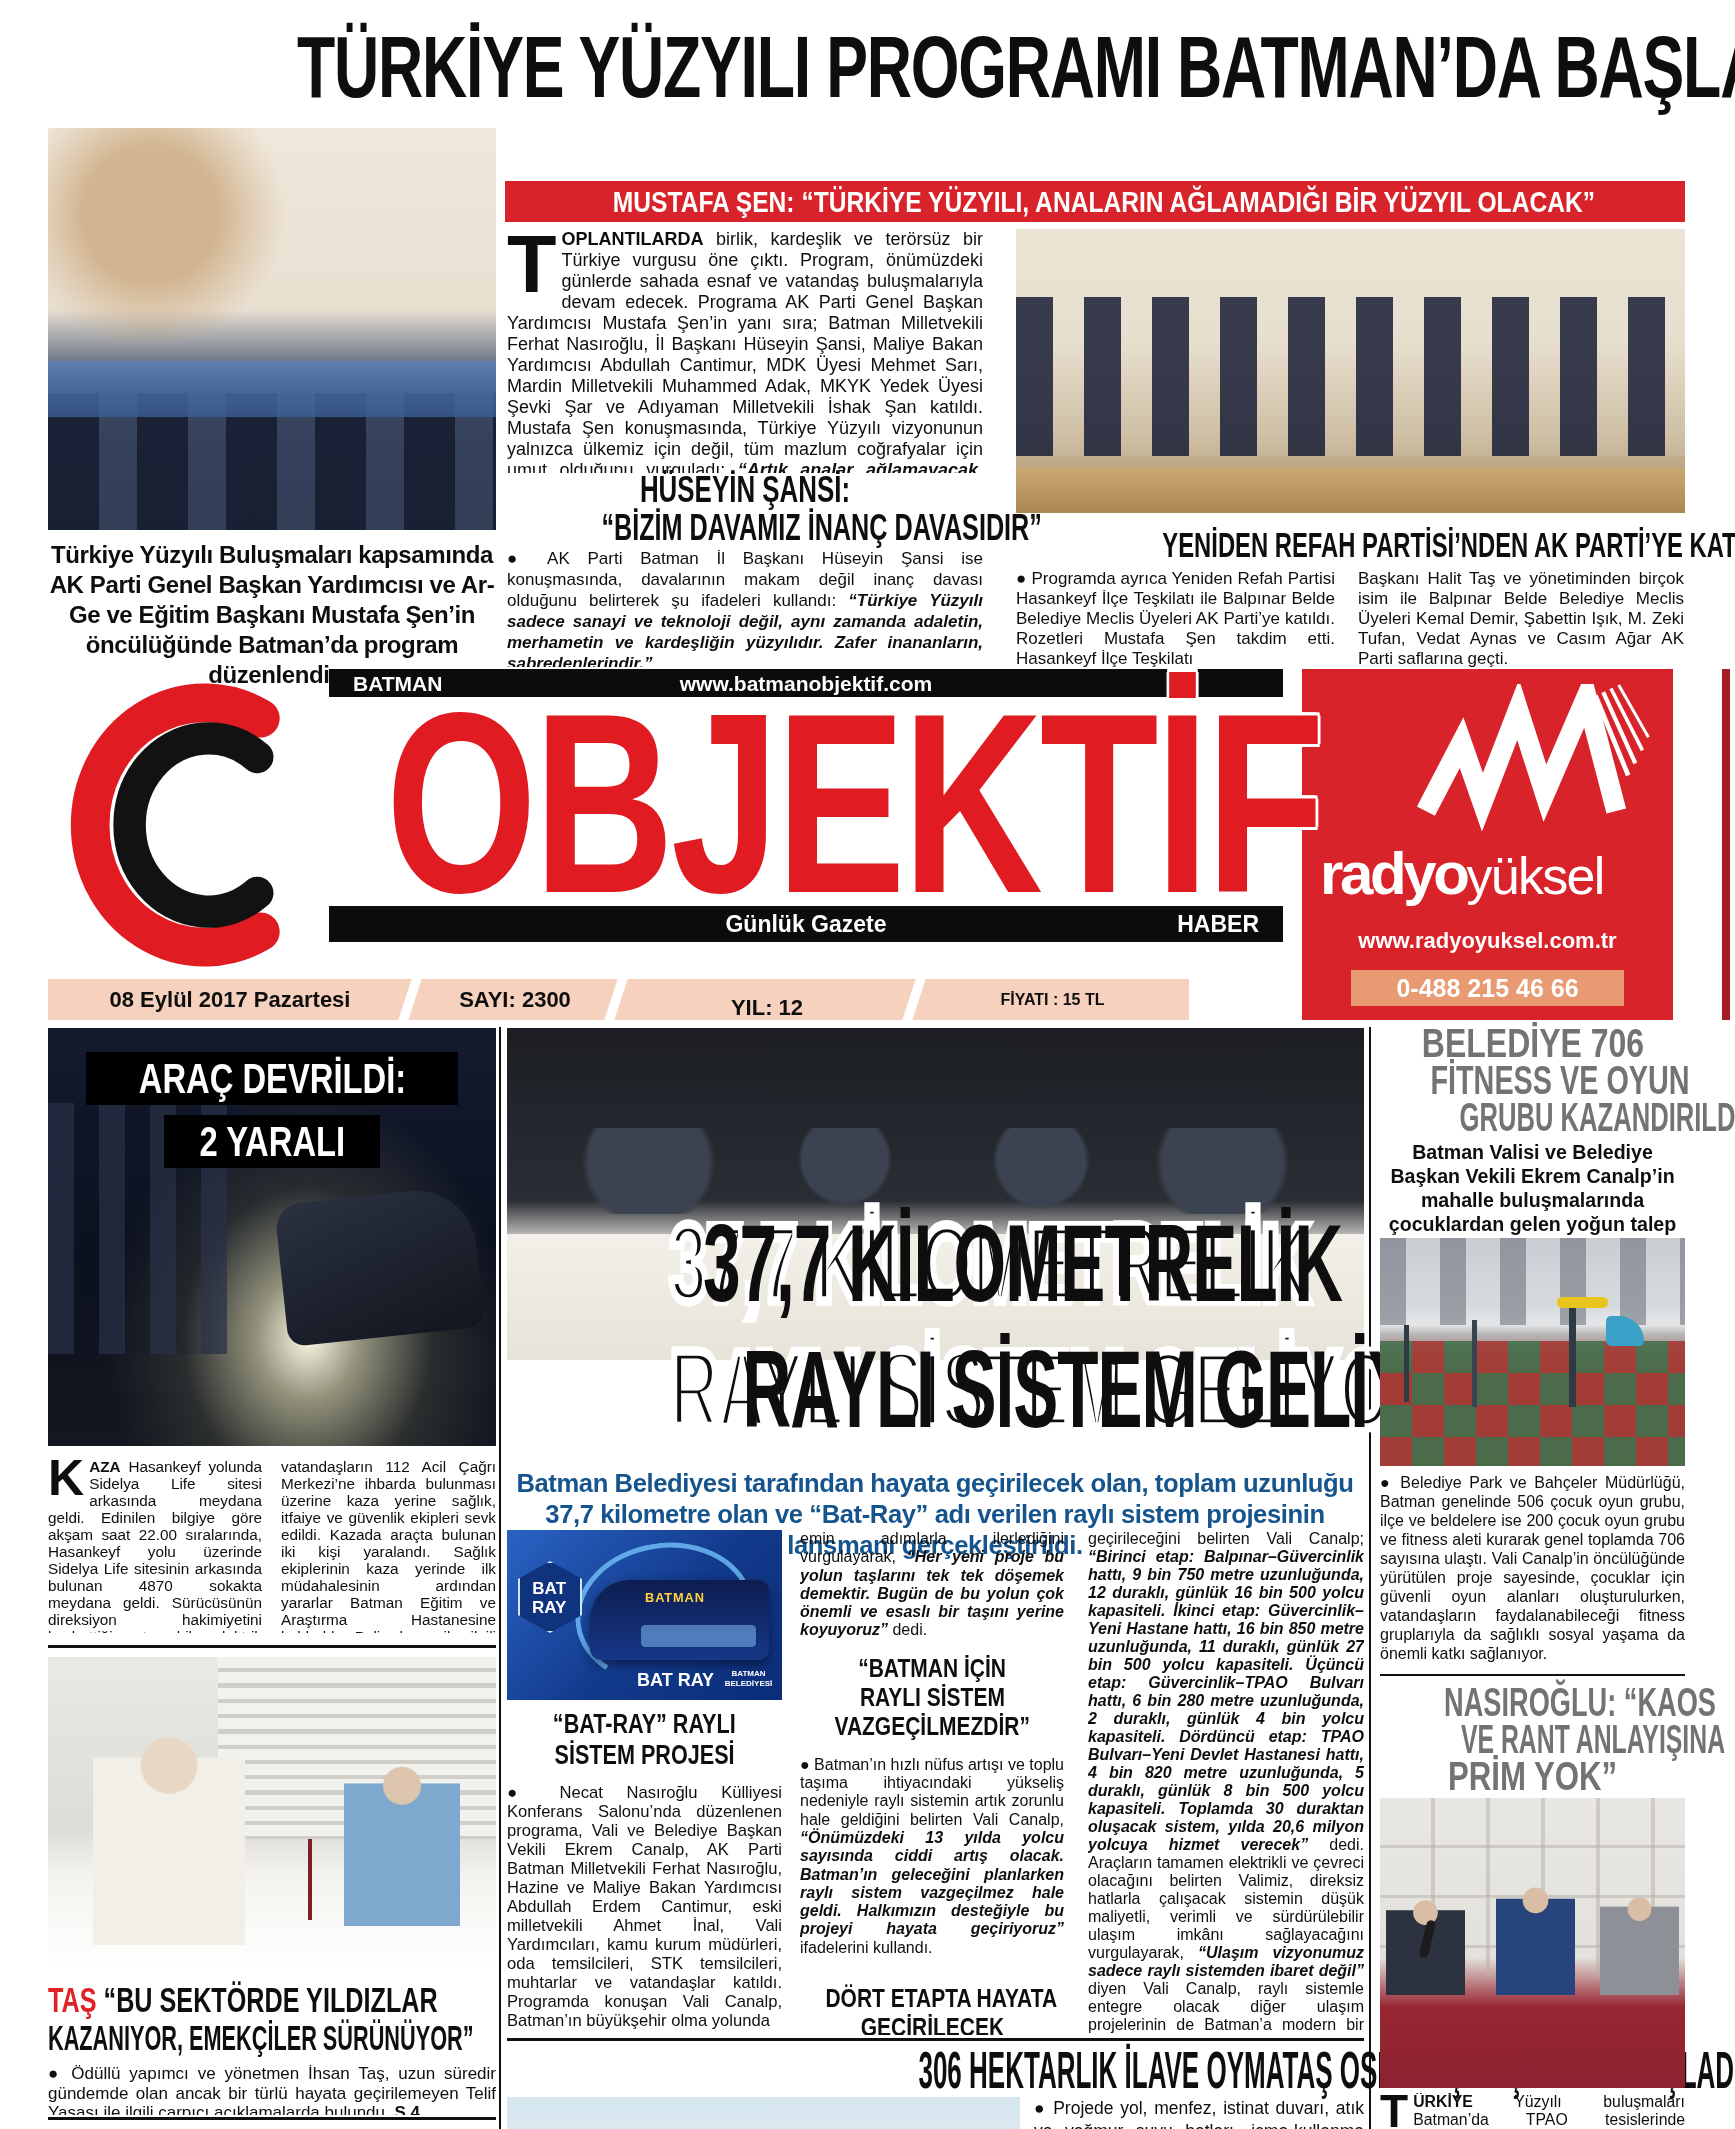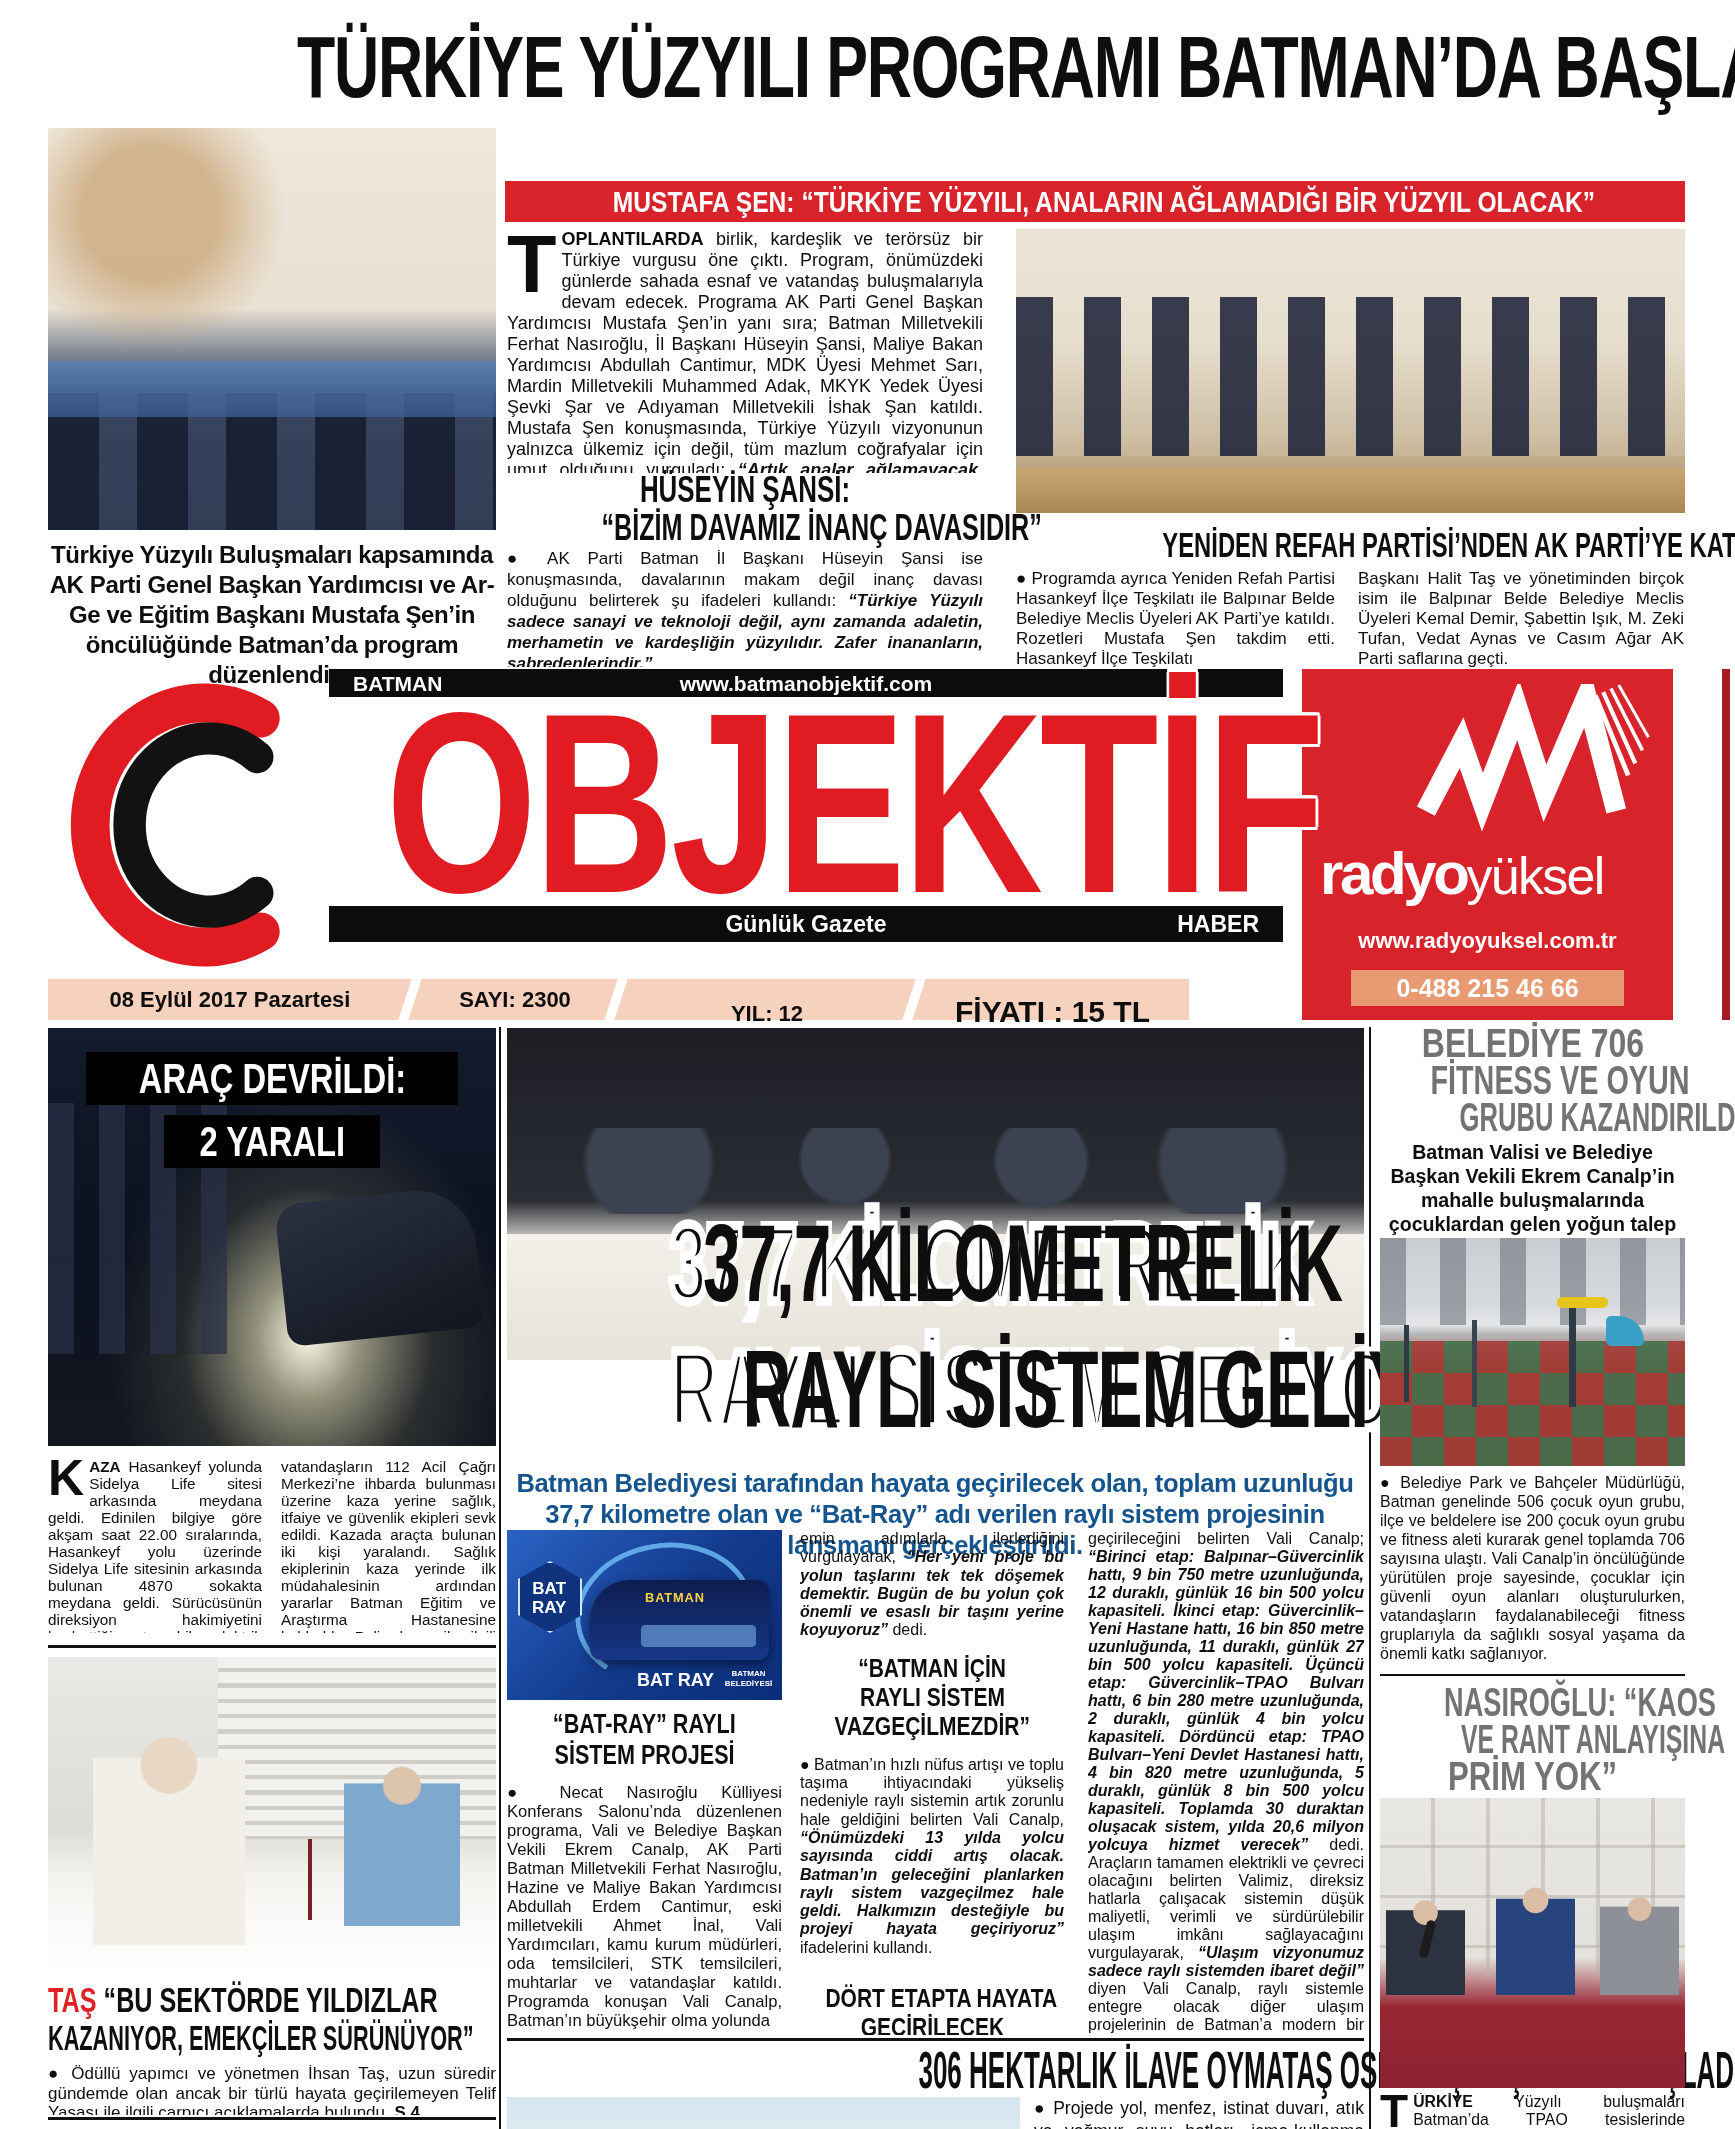--- a/index.html
+++ b/index.html
@@ -103,22 +103,22 @@
       <span style="font-weight:800;font-size:60px;letter-spacing:-3.4px">radyo</span><span style="font-weight:400;font-size:52px;letter-spacing:-1.7px">yüksel</span>
     </div>
     <div class="abs ctr" style="left:0;top:259px;width:100%;color:#fff;font-weight:700;font-size:22px">www.radyoyuksel.com.tr</div>
     <div class="abs ctr" style="left:49px;top:301px;width:273px;height:36px;background:#e89a72;line-height:36px;color:#fff;font-weight:800;font-size:25px">0-488 215 46 66</div>
   </div>
   <div class="abs" style="left:1722px;top:669px;width:7.7px;height:351px;background:#a31d22"></div>
 
   <div class="abs" style="left:48px;top:979px;width:1141px;height:41px;background:#f6d1bd">
     <span class="abs ctr" style="left:0;top:0;width:364px;line-height:41px;font-weight:700;font-size:22px">08 Eylül 2017 Pazartesi</span>
     <span class="abs ctr" style="left:364px;top:0;width:206px;line-height:41px;font-weight:700;font-size:22px">SAYI: 2300</span>
-    <span class="abs ctr" style="left:570px;top:14px;width:298px;line-height:41px;font-weight:700;font-size:22px">YIL: 12</span>
-    <span class="abs ctr" style="left:868px;top:12px;width:273px;line-height:41px;font-weight:700;font-size:30px">FİYATI : 15 TL</span>
+    <span class="abs ctr" style="left:570px;top:8px;width:298px;line-height:41px;font-weight:700;font-size:22px">YIL: 12</span>
+    <span class="abs ctr" style="left:868px;top:0;width:273px;line-height:41px;font-weight:700;font-size:16px">FİYATI : 15 TL</span>
     <i class="abs" style="left:357px;top:0;width:10.2px;height:41px;background:#fff;transform:skewX(-18deg)"></i>
     <i class="abs" style="left:563px;top:0;width:10.2px;height:41px;background:#fff;transform:skewX(-18deg)"></i>
     <i class="abs" style="left:861px;top:0;width:10.2px;height:41px;background:#fff;transform:skewX(-18deg)"></i>
   </div>
 
   <div class="hr" style="left:499px;top:1027px;width:1.7px;height:1483px"></div>
   <div class="hr" style="left:1369px;top:1027px;width:1.7px;height:1483px"></div>
 
   <div class="ph" style="left:48px;top:1028px;width:448px;height:418px;background:radial-gradient(ellipse at 58% 74%,#fdfbe8 0%,rgba(255,250,200,.55) 14%,rgba(120,120,90,.25) 34%,transparent 55%),linear-gradient(180deg,#141b2e 0%,#0b101e 55%,#131720 100%)">
     <div class="abs" style="left:0;top:18%;width:40%;height:60%;background:repeating-linear-gradient(90deg,rgba(40,48,70,.9) 0 25.6px,rgba(15,20,35,.2) 25.6px 51px);opacity:.8"></div>

